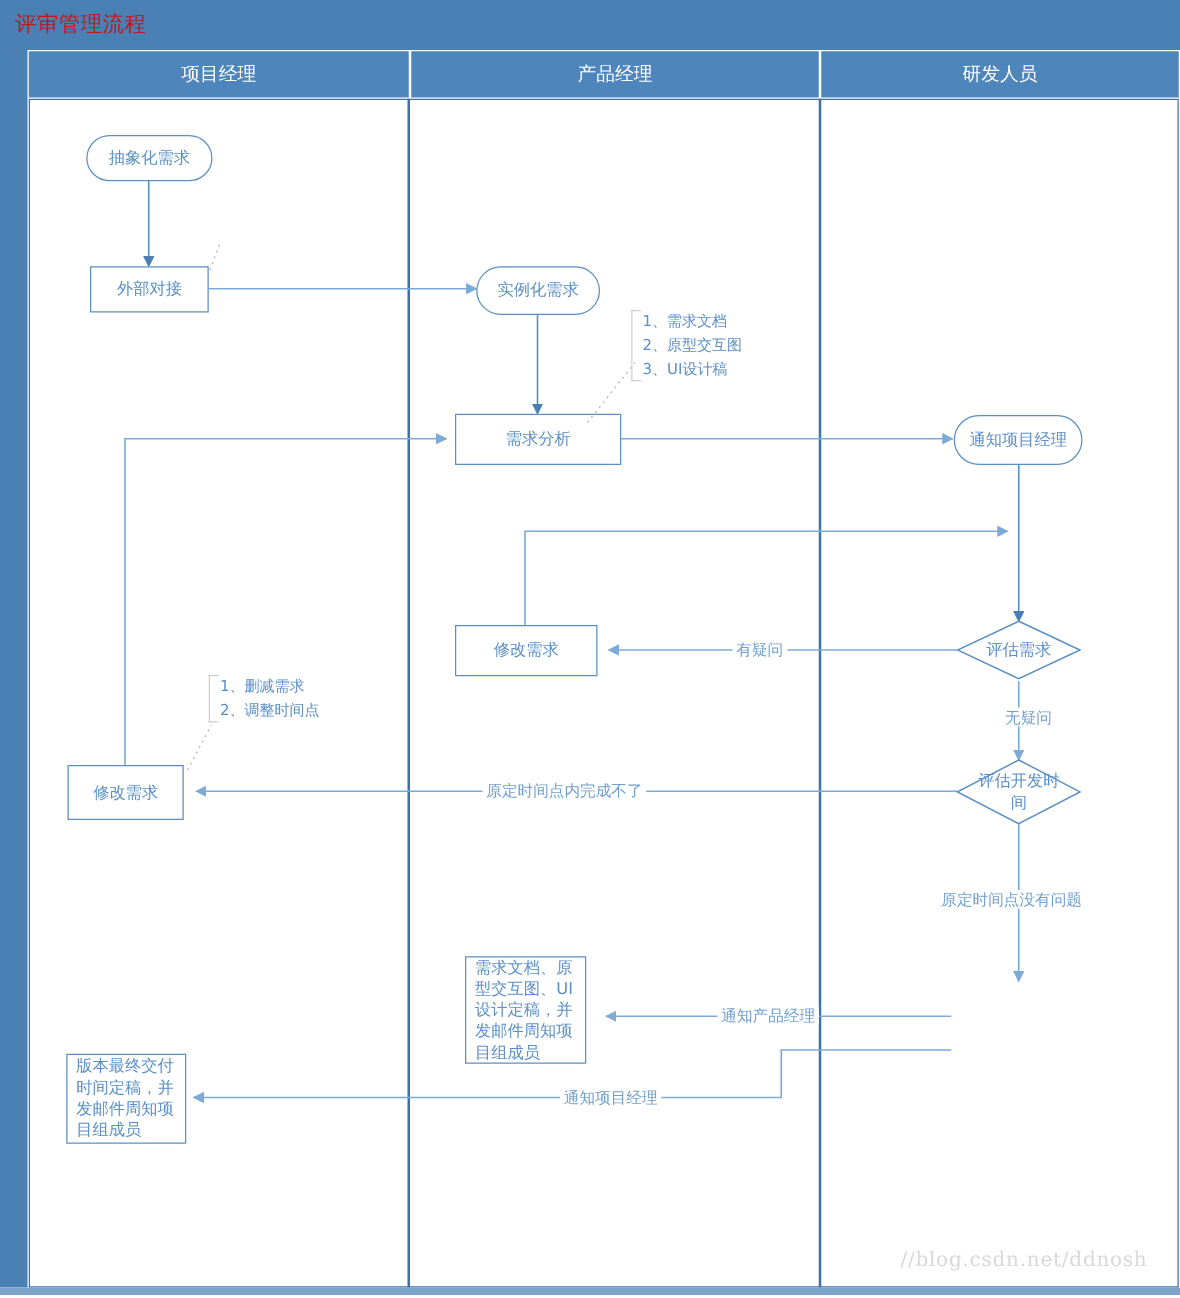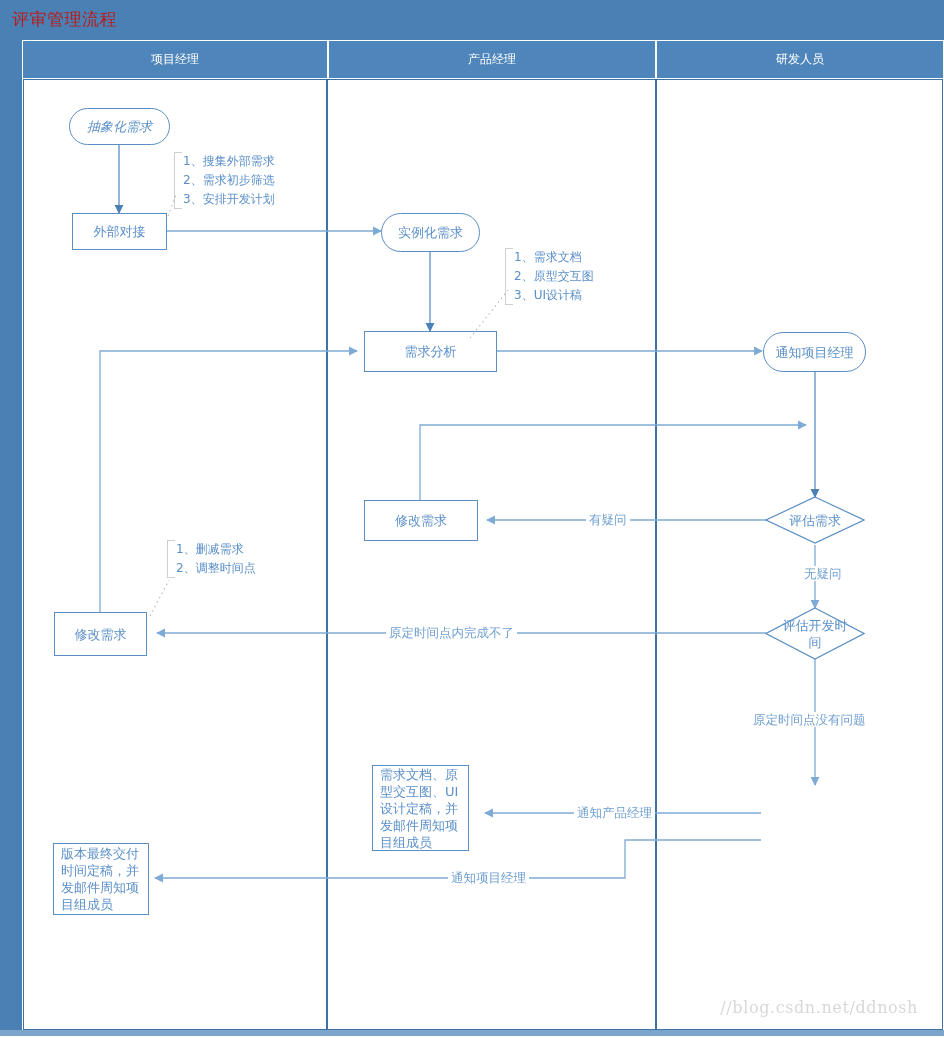--- a/index.html
+++ b/index.html
@@ -17,21 +17,21 @@
     font-size:17px;color:#b91c1c;letter-spacing:0.5px;
     white-space:nowrap;
   }
   .left-spine{
     position:absolute;left:0;top:40px;width:22px;height:990px;
     background:#4a80b4;
   }
   .lane-head{
     position:absolute;top:41px;height:37px;
     background:#4e85ba;
-    color:#ffffff;font-size:12px;
+    color:#ffffff;font-size:15px;
     display:flex;align-items:center;justify-content:center;
   }
   .lane-head.h1{left:23px;width:304px;}
   .lane-head.h2{left:329px;width:326px;}
   .lane-head.h3{left:657px;width:286px;}
   .board{
     position:absolute;left:23px;top:79px;width:920px;height:951px;
     background:#ffffff;border:1px solid #3f72a4;box-sizing:border-box;
   }
   .lane-div{
@@ -143,21 +143,21 @@
 
       <path d="M815,659 L815,785" marker-end="url(#ahl)"></path>
 
       <path d="M761,813 L485,813" marker-end="url(#ahl)"></path>
 
       <path d="M761,840 L625,840 L625,878 L155,878" marker-end="url(#ahl)"></path>
 
     </g>
   </svg>
 
-  <div class="node round" style="left:69px;top:108px;width:101px;height:37px;font-style:italic;">
+  <div class="node round" style="left:69px;top:108px;width:101px;height:37px;">
     <span>抽象化需求</span>
   </div>
 
   <div class="node rect" style="left:72px;top:213px;width:95px;height:37px;">
     <span>外部对接</span>
   </div>
 
   <div class="node round" style="left:381px;top:213px;width:99px;height:39px;">
     <span>实例化需求</span>
   </div>
@@ -202,25 +202,20 @@
   </div>
 
   <svg style="position:absolute;left:0;top:0;width:944px;height:1038px;pointer-events:none;" viewBox="0 0 944 1038">
     <g stroke="#b9b9b9" stroke-width="1.1" fill="none" stroke-dasharray="1.6 3.4">
       <path d="M168,216 L176,195"></path>
       <path d="M470,338 L508,290"></path>
       <path d="M150,616 L169,580"></path>
     </g>
   </svg>
 
-  <div class="anno" style="left:174px;top:152px;">
-    <span style="white-space:pre-line;">1、搜集外部需求
-2、需求初步筛选
-3、安排开发计划</span>
-  </div>
 
   <div class="anno" style="left:505px;top:248px;">
     <span style="white-space:pre-line;">1、需求文档
 2、原型交互图
 3、UI设计稿</span>
   </div>
 
   <div class="anno" style="left:167px;top:540px;">
     <span style="white-space:pre-line;">1、删减需求
 2、调整时间点</span>

